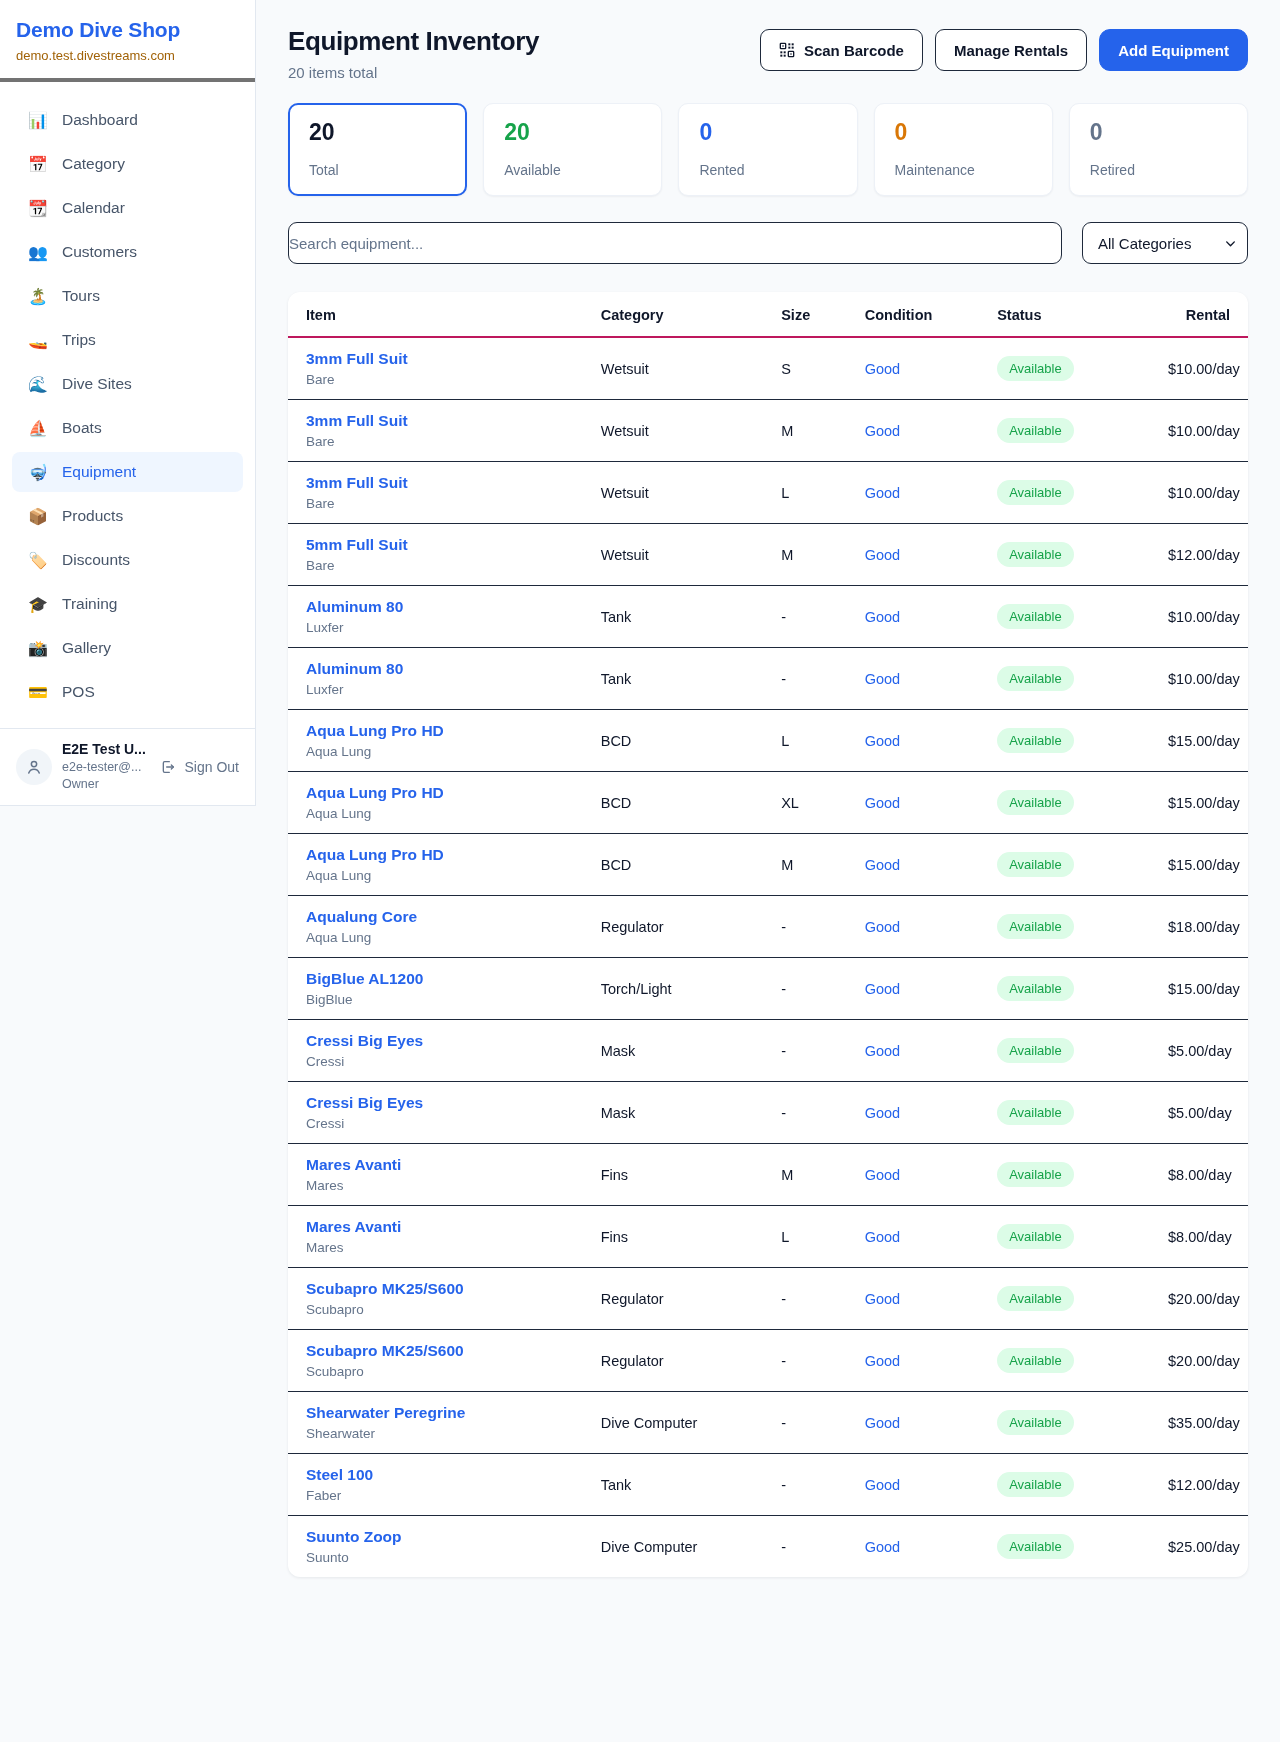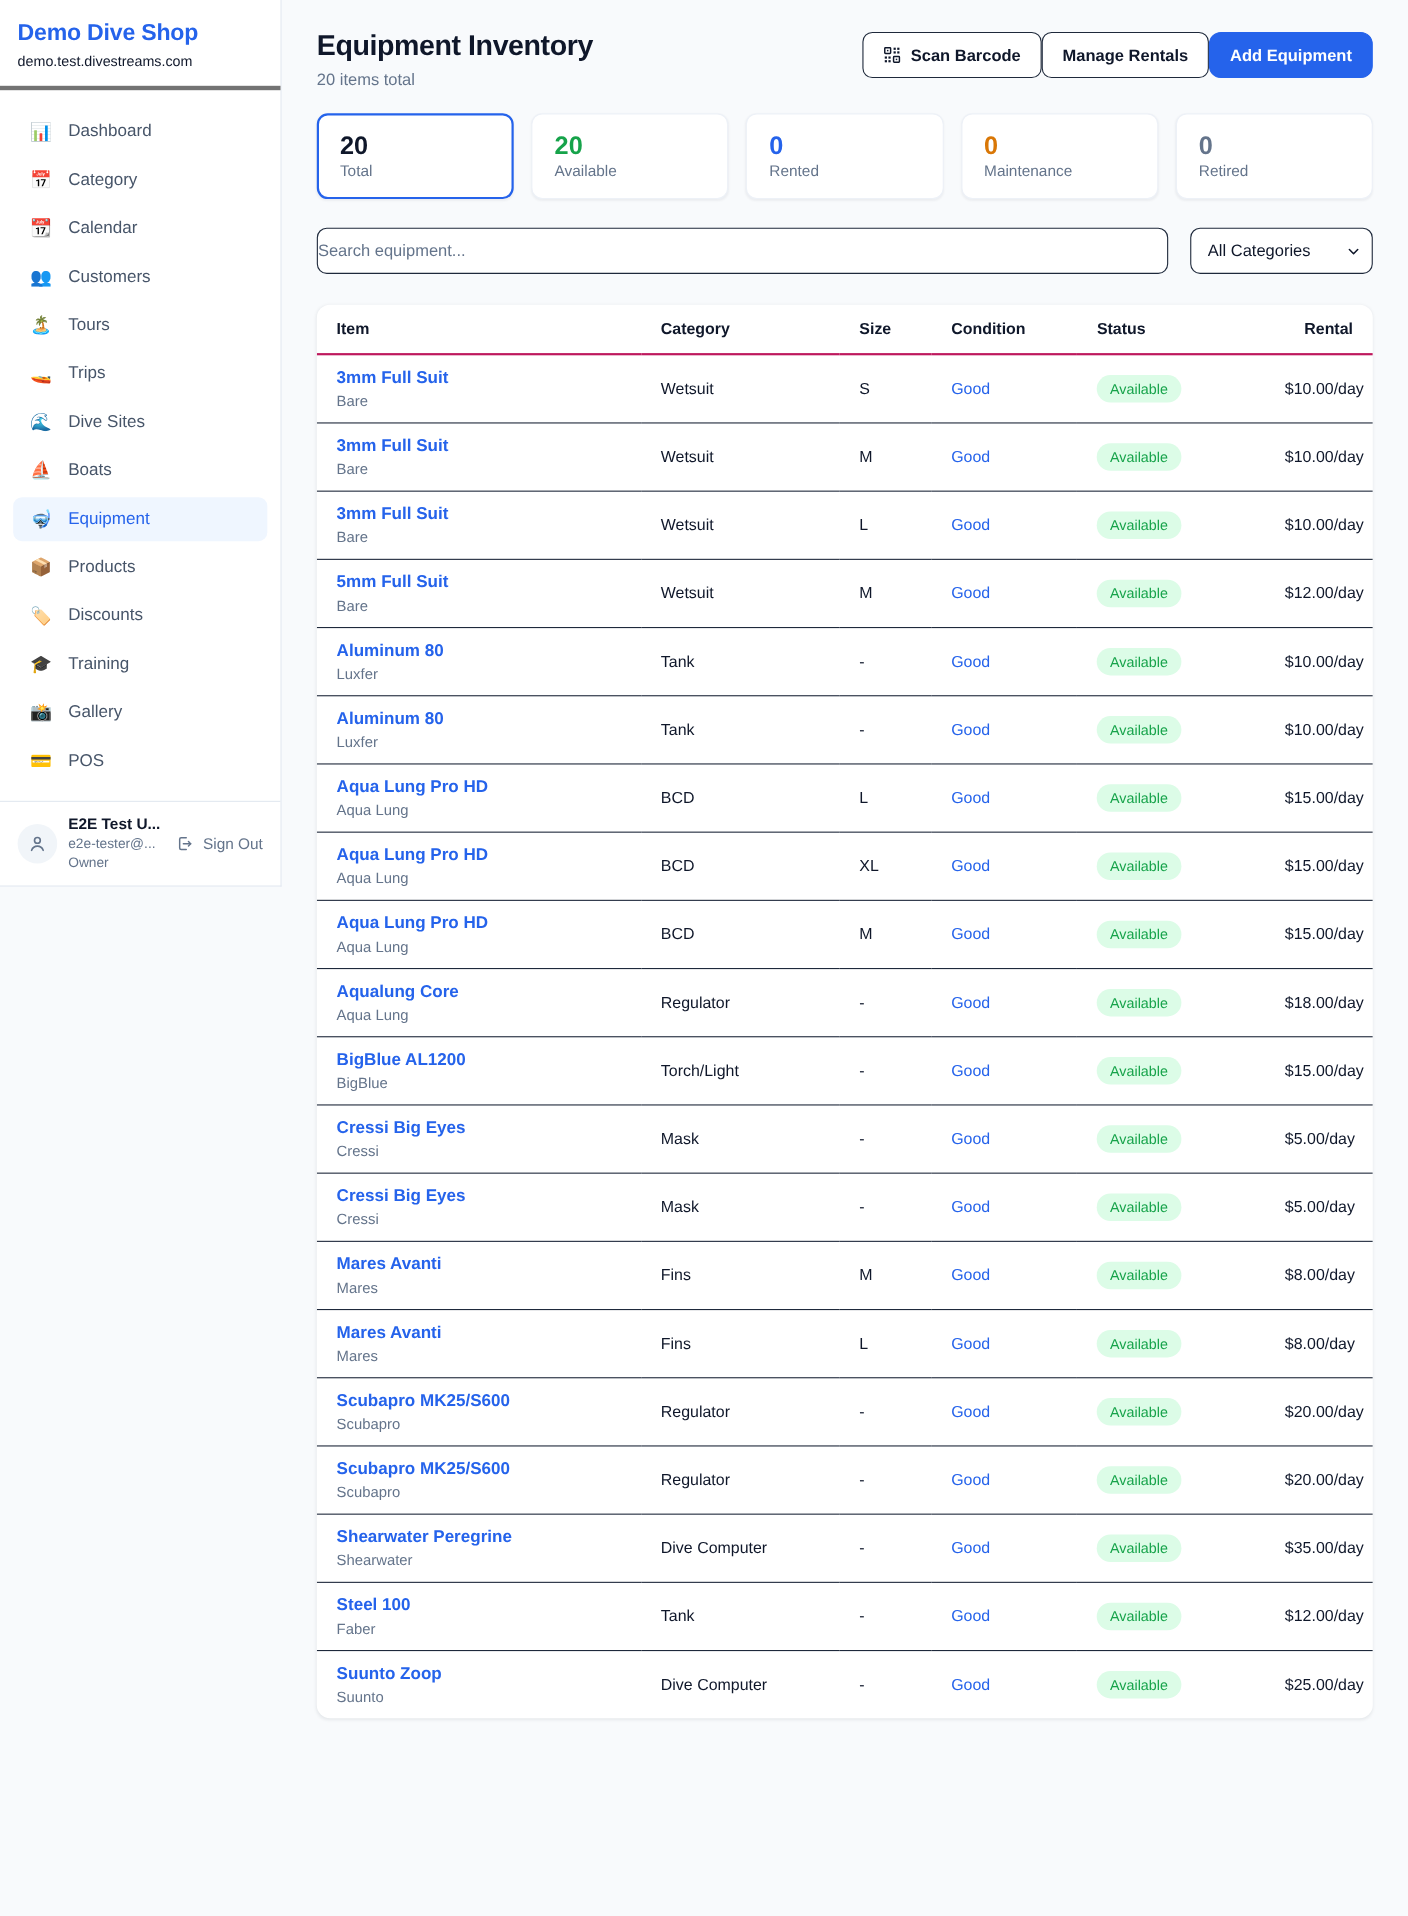--- a/index.html
+++ b/index.html
@@ -12,21 +12,21 @@
   }
   .app { display:flex; align-items:flex-start; width:1280px; }
 
   
   .sidebar {
     width:256px; flex:none; background:#fff;
     border-right:1px solid #e2e8f0; border-bottom:1px solid #e2e8f0;
   }
   .brand { padding:18px 16px 15px; border-bottom:4px solid #737373; }
   .brand-name { font-size:21px; font-weight:bold; color:#2563eb; margin:0 0 6px; letter-spacing:-0.2px; }
-  .brand-domain { font-size:13px; color:#0f172a; }
+  .brand-domain { font-size:13px; color:#a16207; }
   .nav { padding:18px 12px 12px; }
   .nav-item {
     display:flex; align-items:center; gap:14px;
     height:40px; margin-bottom:4px; padding:0 16px;
     border-radius:8px; font-size:15.5px; font-weight:500; color:#475569; cursor:pointer;
   }
   .nav-item .nav-icon { width:20px; text-align:center; font-size:16px; flex:none; }
   .nav-item.active { background:#eff6ff; color:#2563eb; }
   .user-box { border-top:1px solid #e2e8f0; padding:12px 16px; display:flex; align-items:center; gap:10px; }
   .avatar {
@@ -36,37 +36,37 @@
   .user-meta { flex:1; min-width:0; }
   .user-name { font-size:14px; font-weight:bold; color:#0f172a; margin-bottom:2px; white-space:nowrap; }
   .user-sub { font-size:12.5px; color:#64748b; line-height:1.35; white-space:nowrap; }
   .signout { display:flex; align-items:flex-end; gap:9px; color:#64748b; font-size:14px; cursor:pointer; flex:none; }
 
   
   .main { flex:1; padding:26px 32px 0; }
   .page-head { display:flex; justify-content:space-between; align-items:flex-start; margin-bottom:22px; }
   .page-title { font-size:26px; font-weight:800; margin:0 0 7px; letter-spacing:-0.4px; }
   .page-subtitle { font-size:15px; color:#64748b; }
-  .actions { display:flex; padding-top:3px; }
+  .actions { display:flex; gap:12px; padding-top:3px; }
   .btn {
     height:42px; padding:0 18px; border-radius:9px;
     border:1.5px solid #1e293b; background:#fff;
     font-size:15px; font-weight:600; color:#0f172a;
     display:inline-flex; align-items:center; gap:9px;
     font-family:inherit; cursor:pointer;
   }
   .btn-primary { background:#2563eb; border-color:#2563eb; color:#fff;border-radius:11px; }
 
   .stats { display:grid; grid-template-columns:repeat(5,1fr); gap:16px; margin-bottom:26px; }
   .stat-card {
     background:#fff; border:1px solid #edf1f7; border-radius:10px;
     padding:15px 20px 17px; box-shadow:0 1px 2px rgba(15,23,42,.05); cursor:pointer;
   }
   .stat-card.selected { border:2px solid #2563eb; padding:14px 19px 16px; }
-  .stat-value { font-size:23px; font-weight:bold; margin-bottom:1px; }
+  .stat-value { font-size:23px; font-weight:bold; margin-bottom:16px; }
   .stat-label { font-size:14px; color:#64748b; }
 
   .filter-row { display:flex; gap:20px; margin-bottom:28px; }
   .search-input {
     flex:1; height:42px; border:1.5px solid #1e293b; border-radius:9px;
     padding:0 0; font-size:15px; font-family:inherit; color:#0f172a; background:#fff; outline:none;
   }
   .search-input::placeholder { color:#64748b; }
   .select-wrap { position:relative; width:166px; flex:none; }
   .category-select {

